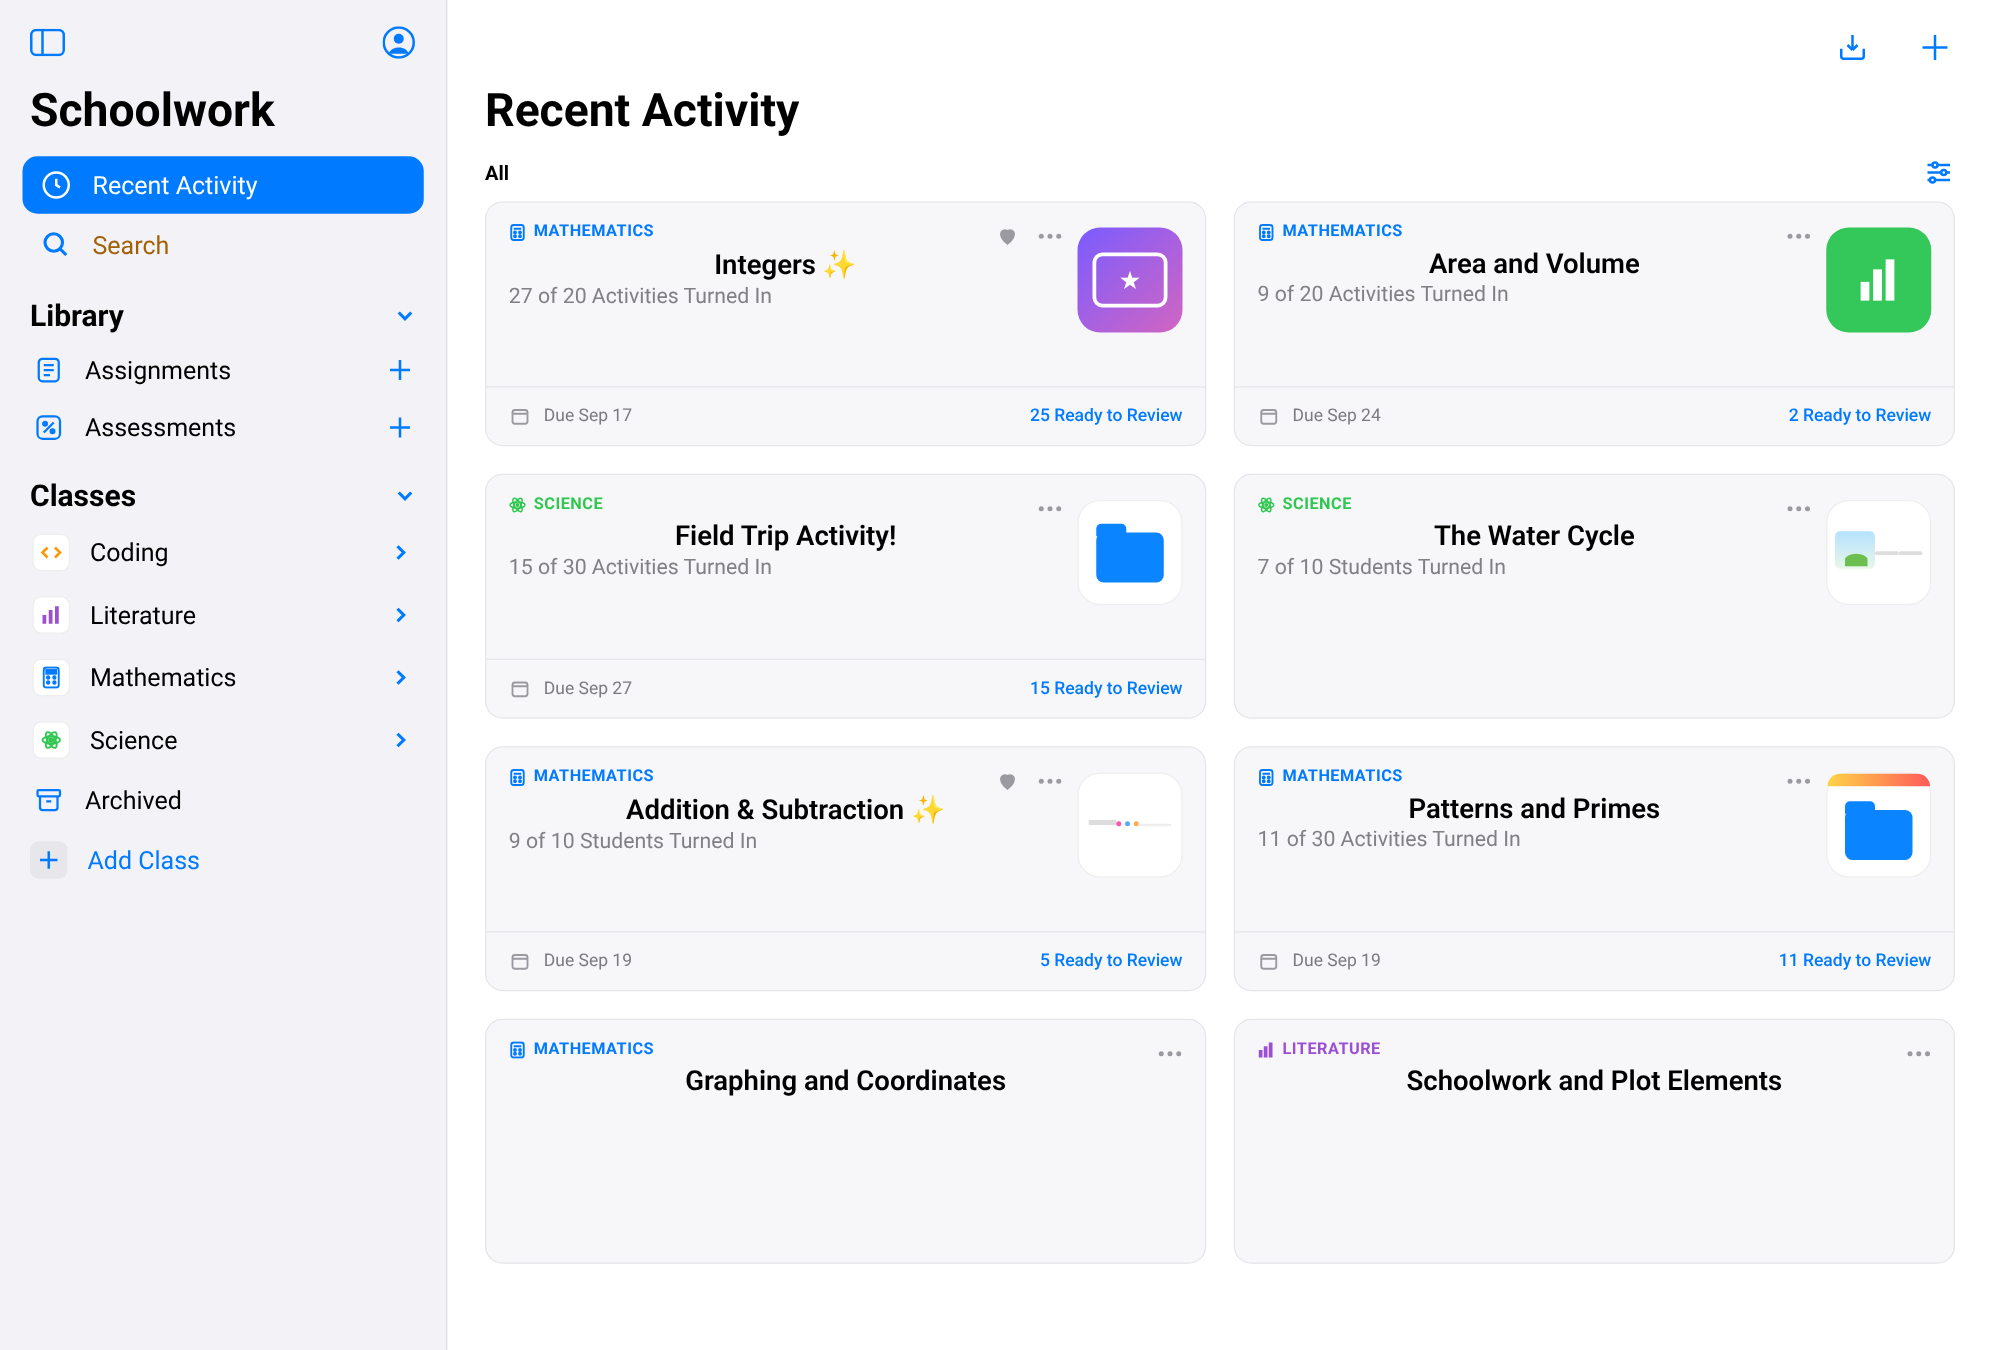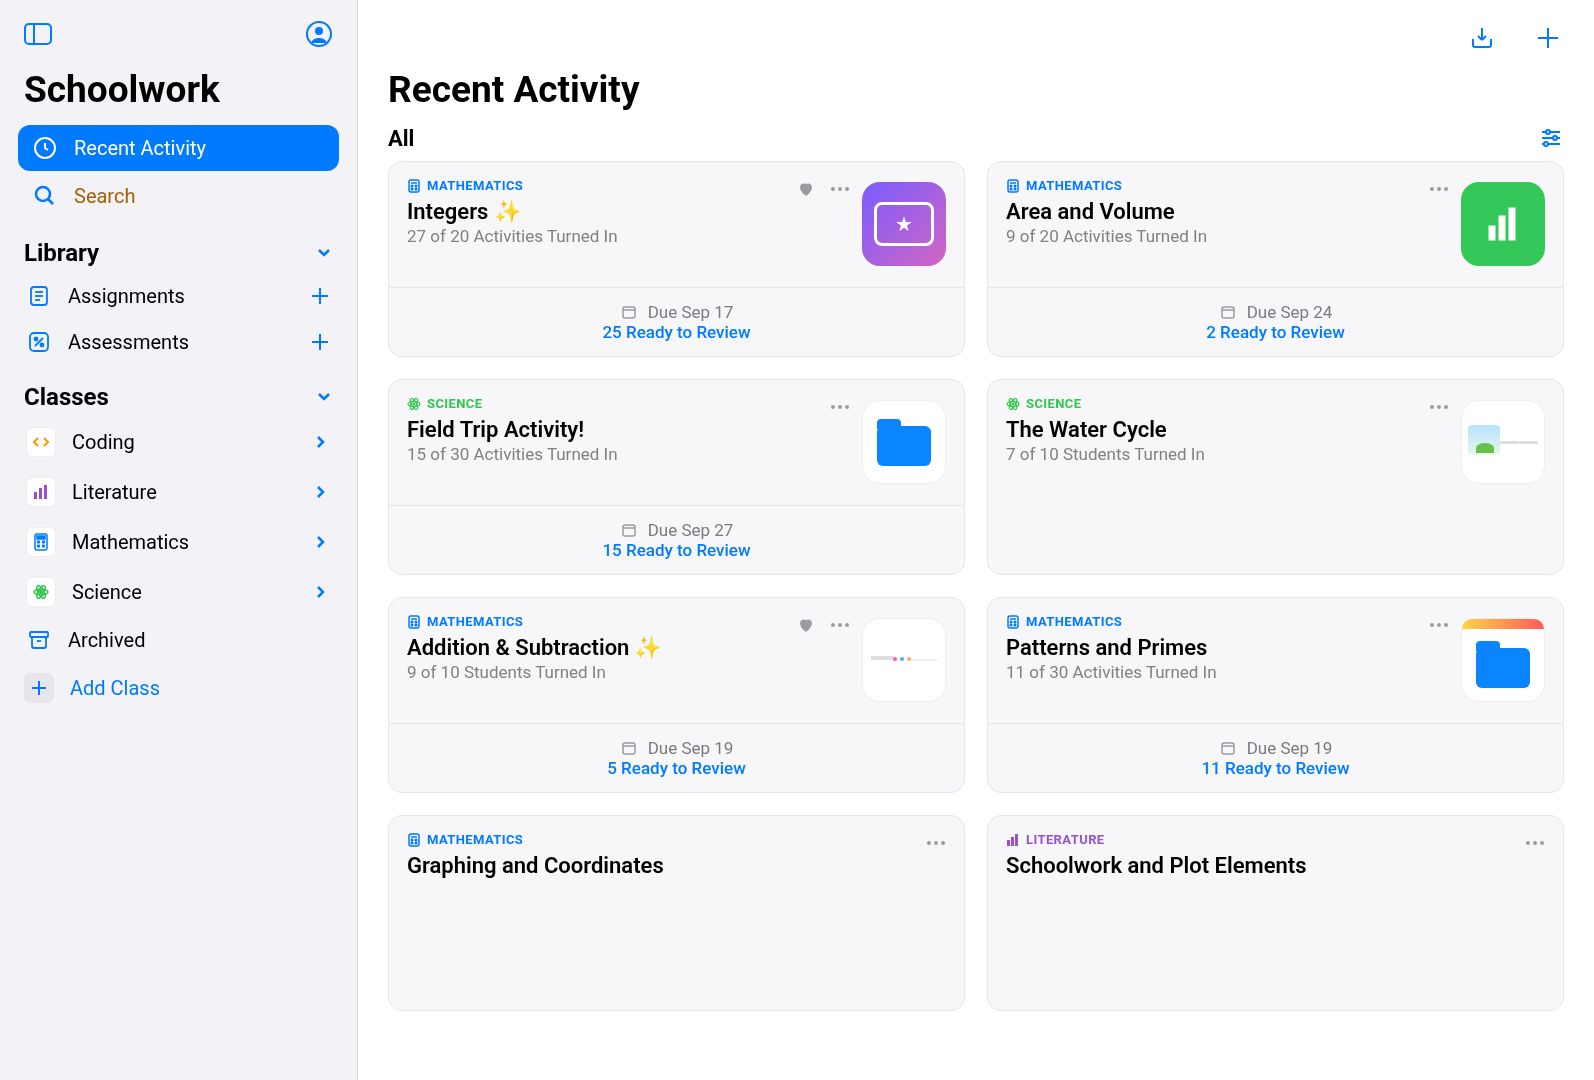--- a/index.html
+++ b/index.html
@@ -130,21 +130,21 @@
   .page-title {
     font-size: 37px;
     font-weight: 700;
     color:#000;
   }
   .filter-row {
     display:flex; justify-content:space-between; align-items:center;
     padding: 14px 30px 10px 30px;
   }
   .filter-label {
-    font-size: 22px;
+    font-size: 16px;
     font-weight: 700;
     color:#000;
   }
   .filter-icon { color:#007aff; width:26px;height:26px; display:flex;align-items:center;justify-content:center; cursor:pointer;}
   .cards {
     padding: 0 30px 30px 30px;
     display:grid;
     grid-template-columns: 1fr 1fr;
     gap: 22px;
     overflow-y:auto;
@@ -178,42 +178,42 @@
   .card-actions {
     display:flex; align-items:center; gap:14px;
     color:#9a9aa0;
   }
   .card-actions .heart, .card-actions .dots { cursor:pointer; display:flex;align-items:center;justify-content:center; width:20px;height:20px;}
   .card-title {
     font-size: 22px;
     font-weight:600;
     color:#000;
     margin-bottom:2px;
+    text-align:center;
   }
   .card-sub {
     font-size: 17px;
     color:#808085;
   }
   .card-thumb {
     width: 84px; height:84px;
     border-radius:18px;
     flex-shrink:0;
     margin-top:4px;
     display:flex;align-items:center;justify-content:center;
     background:#fff;
     border:1px solid #eee;
   }
   .card-footer {
     border-top:1px solid #e5e5ea;
     padding: 14px 18px;
     display:flex;
     align-items:center;
     justify-content:space-between;
-    font-size:17px;
-    flex-direction:column;
+    font-size:14px;
   }
   .due { display:flex; align-items:center; gap:10px; color:#7a7a80;}
   .due-icon { width:18px;height:18px; display:flex;align-items:center;justify-content:center; color:#9a9aa0;}
   .ready { color:#007aff; font-weight:500; cursor:pointer;}
 
   
   .subj-math { color:#007aff; }
   .subj-science { color:#30c750; }
   .subj-literature { color:#9b4fd4; }
 

